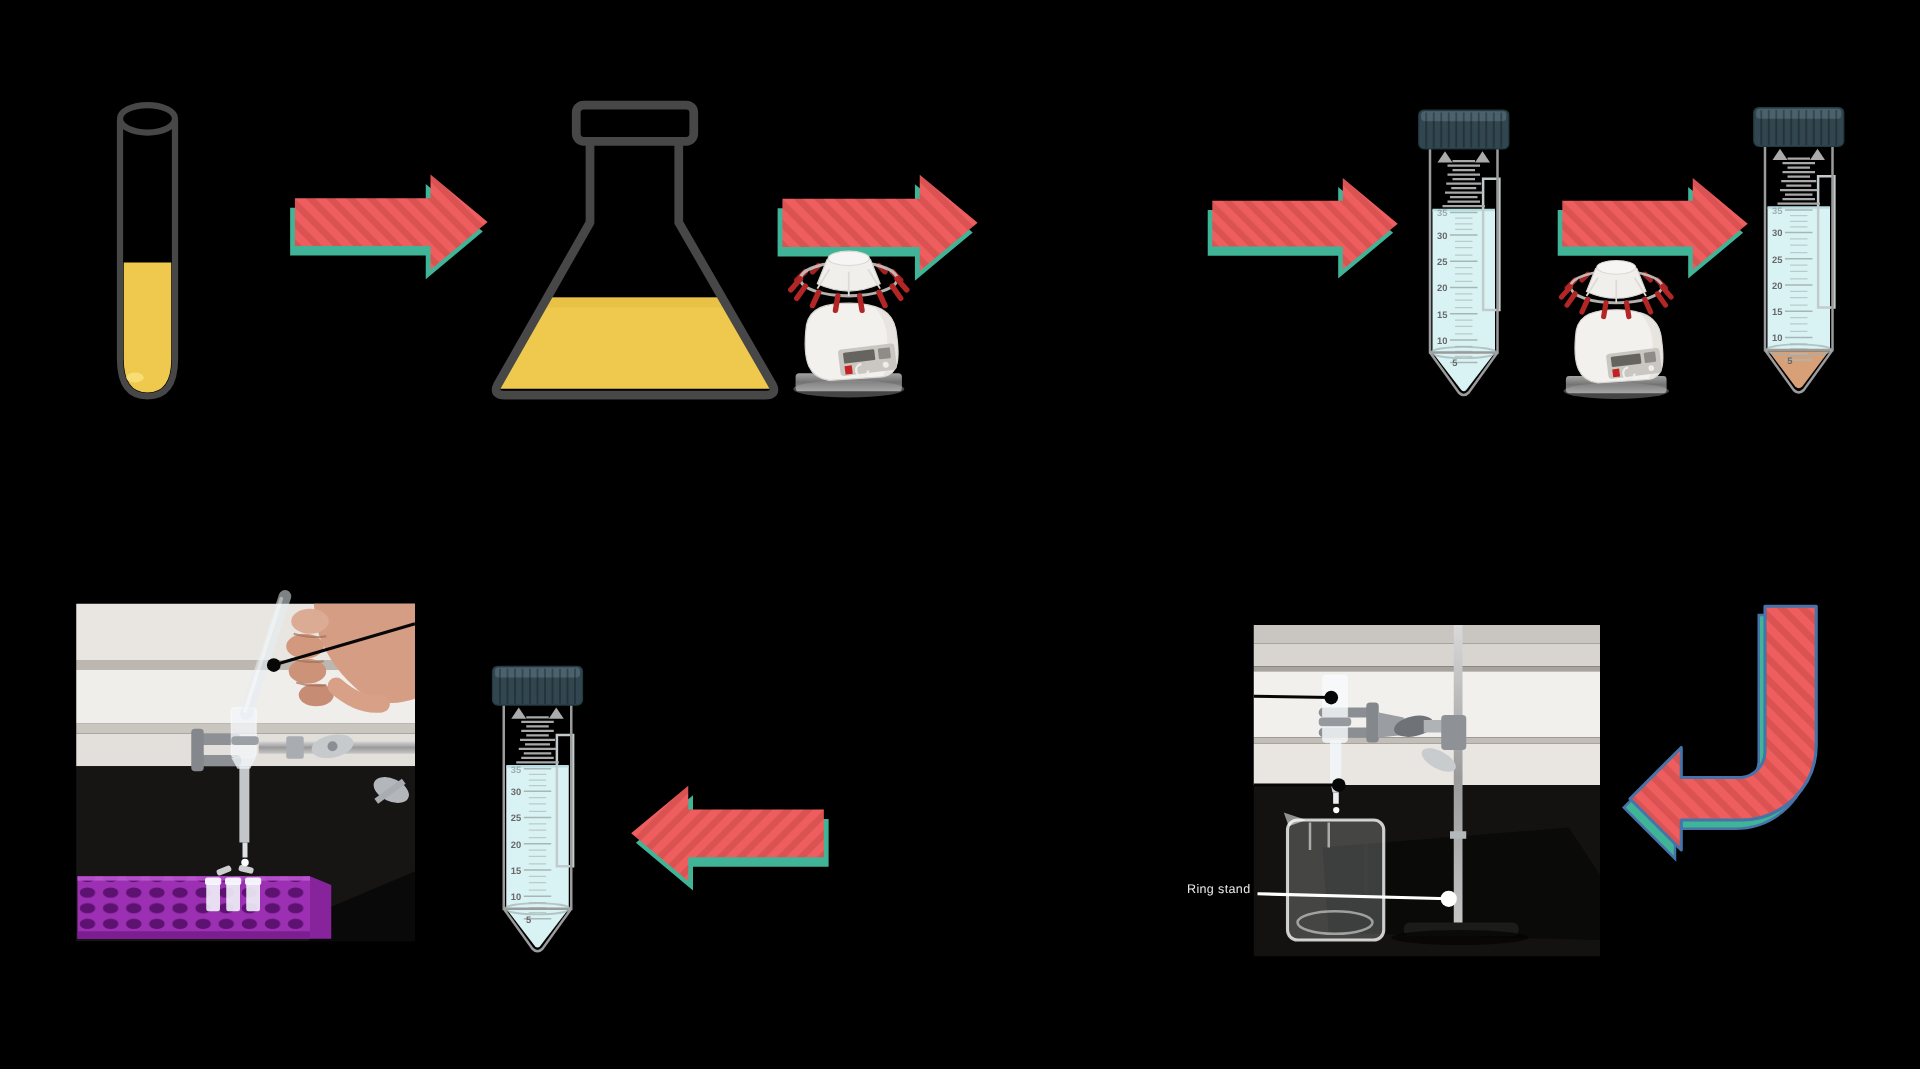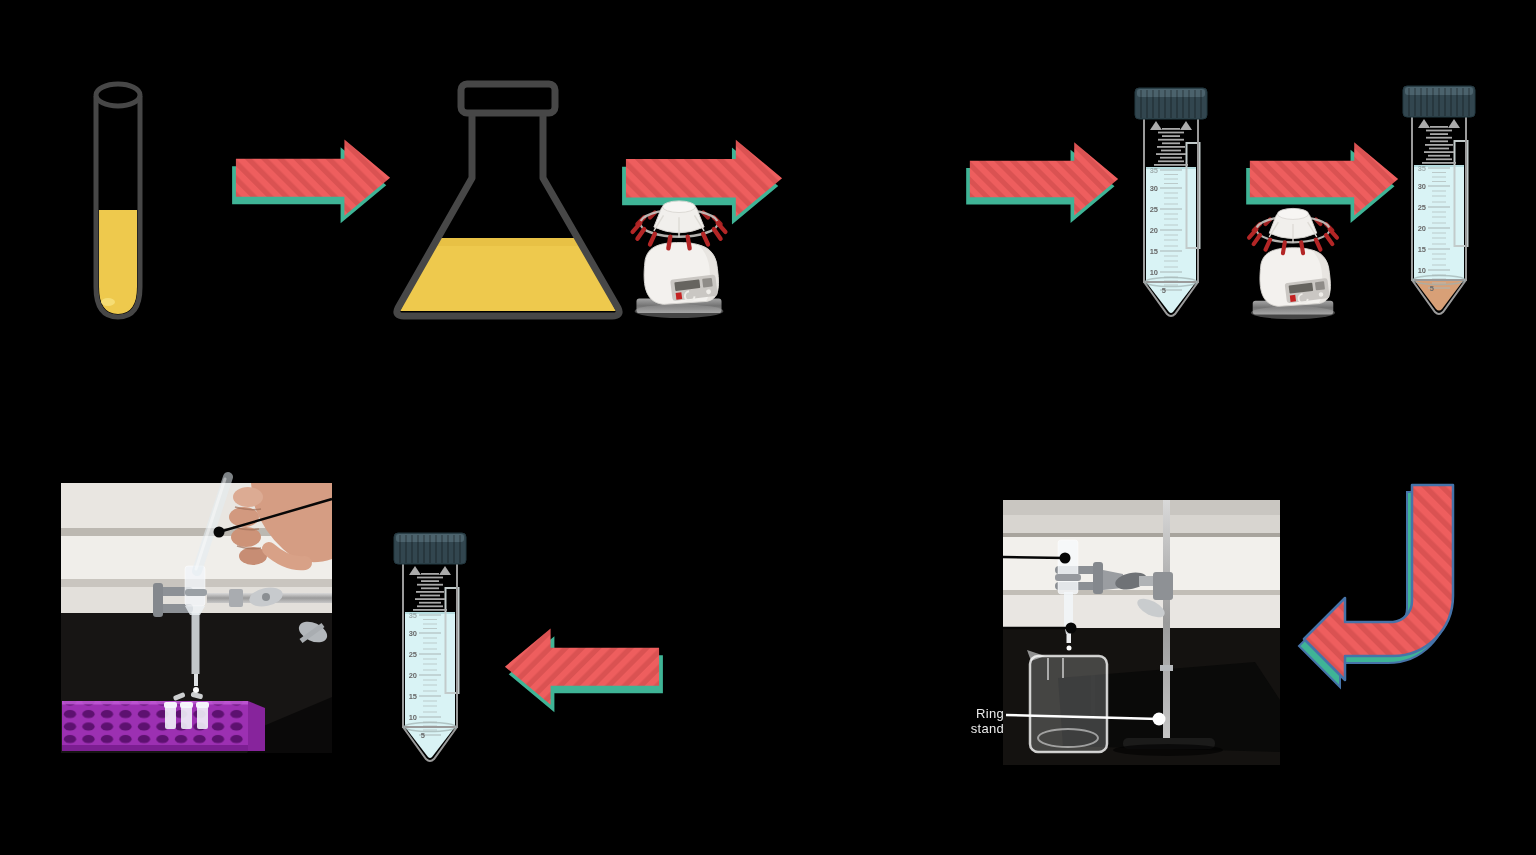--- a/index.html
+++ b/index.html
@@ -1,22 +1,22 @@
 <!DOCTYPE html>
 <html><head>
 <meta charset="utf-8">
 <style>
   html,body{margin:0;padding:0;background:#000;}
   .canvas{position:relative;width:1536px;height:855px;background:#000;overflow:hidden;
           font-family:"Liberation Sans", sans-serif;}
   .abs{position:absolute;}
   svg{display:block;overflow:visible;}
   .grad-num{font-family:"Liberation Sans",sans-serif;font-size:7.5px;font-weight:bold;fill:#686868;}
-  .ring-label{position:absolute;left:946px;top:706px;width:58px;text-align:right;
-              color:#ffffff;font-size:13px;letter-spacing:.3px;opacity:.92;filter:blur(.3px);}
+  .ring-label{position:absolute;left:946px;top:706px;width:58px;text-align:center;
+              color:#ffffff;font-size:10px;letter-spacing:.3px;opacity:.92;filter:blur(.3px);}
 </style>
 </head>
 <body>
 
 <div class="canvas">
 
   <svg width="0" height="0" class="abs">
     <defs>
       <pattern id="hatch" patternUnits="userSpaceOnUse" width="12" height="12" patternTransform="rotate(-45)">
         <rect width="12" height="12" fill="#ee5e5e"></rect>

